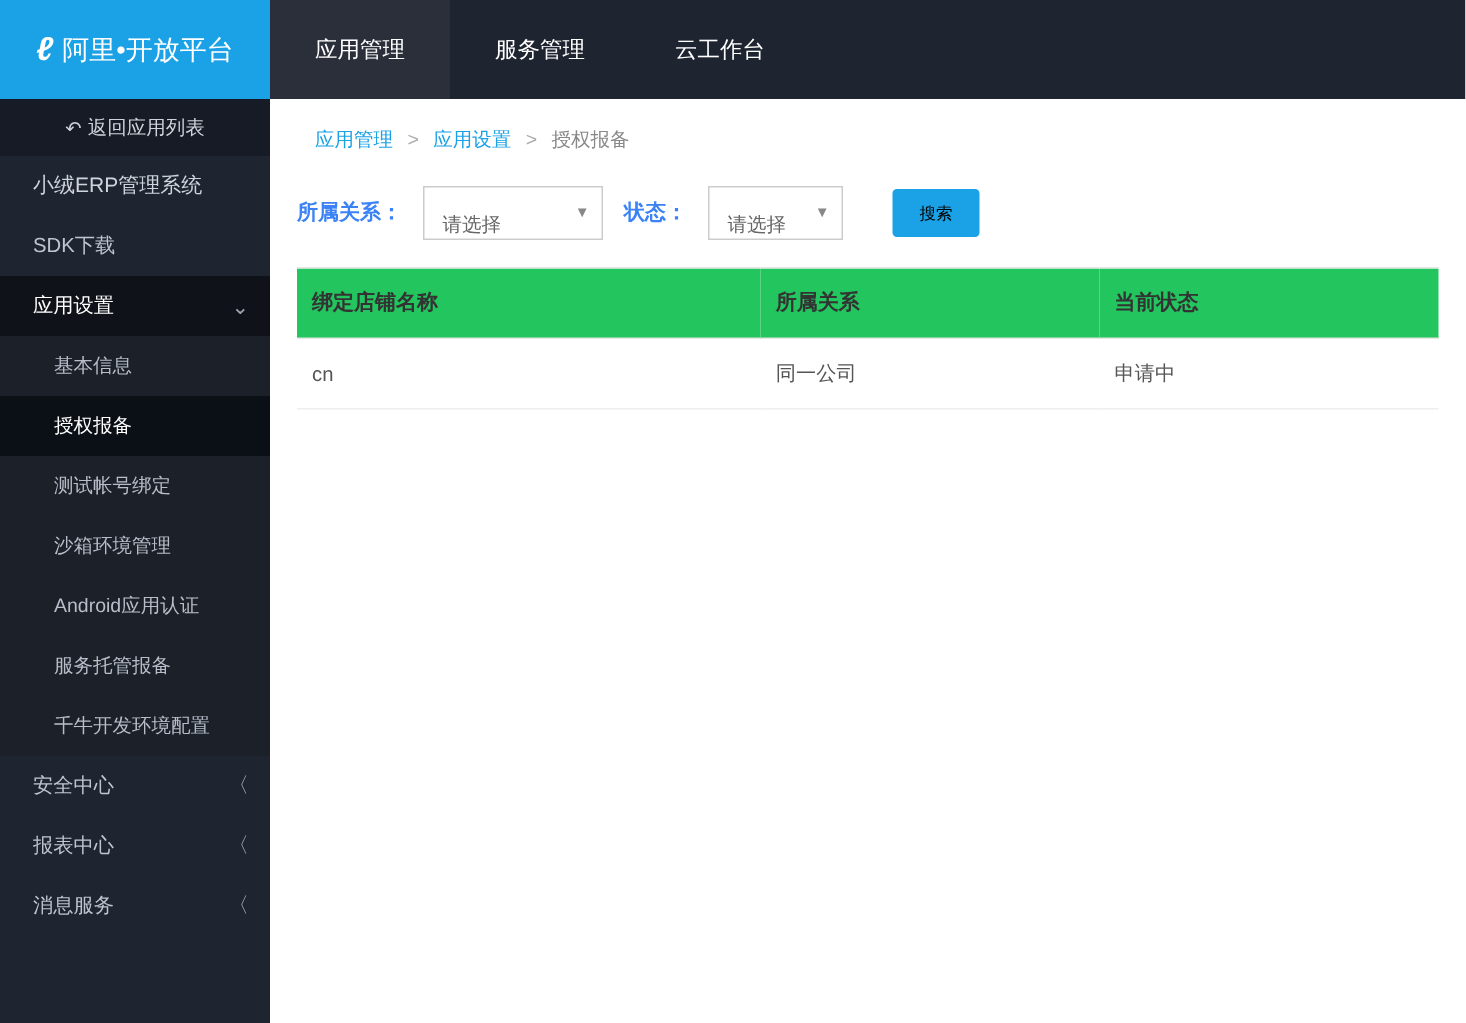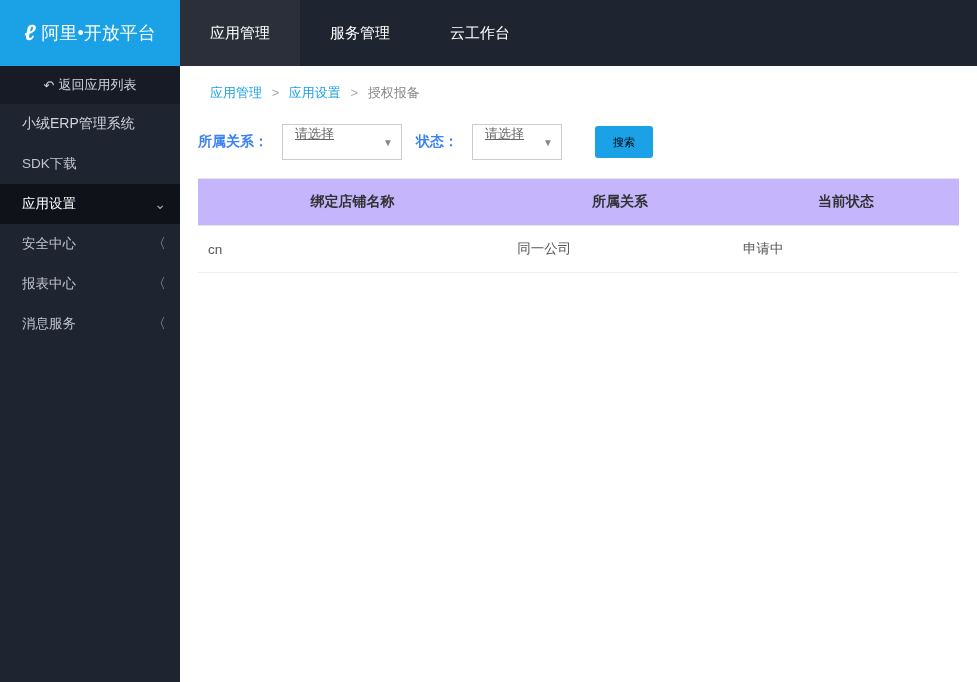--- a/index.html
+++ b/index.html
@@ -25,26 +25,26 @@
 .sidebar-subitem.active { background: #0b0f16; color: #fff; font-weight: 500; }
 
 .main { flex: 1; background: #fff; padding: 0; overflow: auto; }
 .breadcrumb { padding: 18px 18px 8px 30px; font-size: 13px; color: #999; }
 .breadcrumb a { color: #1ba1e6; text-decoration: none; }
 .breadcrumb .sep { margin: 0 6px; color: #aaa; }
 .breadcrumb .current { color: #888; }
 
 .filters { display: flex; align-items: center; gap: 14px; padding: 14px 18px 18px 18px; }
 .filter-label { font-size: 14px; font-weight: 600; color: #3b82f6; }
-.select { position: relative; display: inline-flex; align-items: flex-start; border: 1px solid #ccc; background: #fff; height: 36px; padding: 0 26px 0 12px; min-width: 120px; font-size: 13px; color: #666; cursor: pointer; text-decoration: underline; }
+.select { position: relative; display: inline-flex; align-items: flex-end; border: 1px solid #ccc; background: #fff; height: 36px; padding: 0 26px 0 12px; min-width: 120px; font-size: 13px; color: #666; cursor: pointer; }
 .select .caret { position: absolute; right: 8px; top: 50%; transform: translateY(-50%); font-size: 10px; color: #888; }
 .btn-search { background: #1ba1e6; color: #000000; border: none; height: 32px; padding: 0 18px; font-size: 11px; border-radius: 3px; cursor: pointer; margin-left: 19px; }
 
 .table { width: 100%; border-collapse: collapse; margin: 0 18px; width: calc(100% - 36px); }
-.table thead th { background: #c4b5fd; text-align: center; padding: 14px 10px; font-weight: 600; font-size: 14px; color: #333; border-top: 1px solid #e6e6e6; border-bottom: 1px solid #e6e6e6; }
+.table thead th { background: #22c55e; text-align: left; padding: 14px 10px; font-weight: 600; font-size: 14px; color: #333; border-top: 1px solid #e6e6e6; border-bottom: 1px solid #e6e6e6; }
 .table tbody td { padding: 14px 10px; font-size: 13.5px; color: #555; border-bottom: 1px solid #eee; }
 
 .chev { font-size: 14px; color: #9ea4b0; }
 </style>
 </head>
 <body>
 
 <div class="topbar">
   <div class="logo">
     <span class="logo-icon">ℓ</span>
@@ -73,20 +73,43 @@
         <span>小绒ERP管理系统</span>
       </div>
 
     <div class="sidebar-item">
         <span>SDK下载</span>
       </div>
 
     <div class="sidebar-item expanded">
       <span>应用设置</span>
       <span class="chev">⌄</span>
+    </div>
+    <div class="sidebar-sub">
+      <div class="sidebar-subitem">
+          <span>基本信息</span>
+        </div>
+      <div class="sidebar-subitem active">
+          <span>授权报备</span>
+        </div>
+      <div class="sidebar-subitem">
+          <span>测试帐号绑定</span>
+        </div>
+      <div class="sidebar-subitem">
+          <span>沙箱环境管理</span>
+        </div>
+      <div class="sidebar-subitem">
+          <span>Android应用认证</span>
+        </div>
+      <div class="sidebar-subitem">
+          <span>服务托管报备</span>
+        </div>
+      <div class="sidebar-subitem">
+          <span>千牛开发环境配置</span>
+        </div>
     </div>
 
     <div class="sidebar-item">
       <span>安全中心</span>
       <span class="chev">〈</span>
     </div>
     <div class="sidebar-item">
       <span>报表中心</span>
       <span class="chev">〈</span>
     </div>

